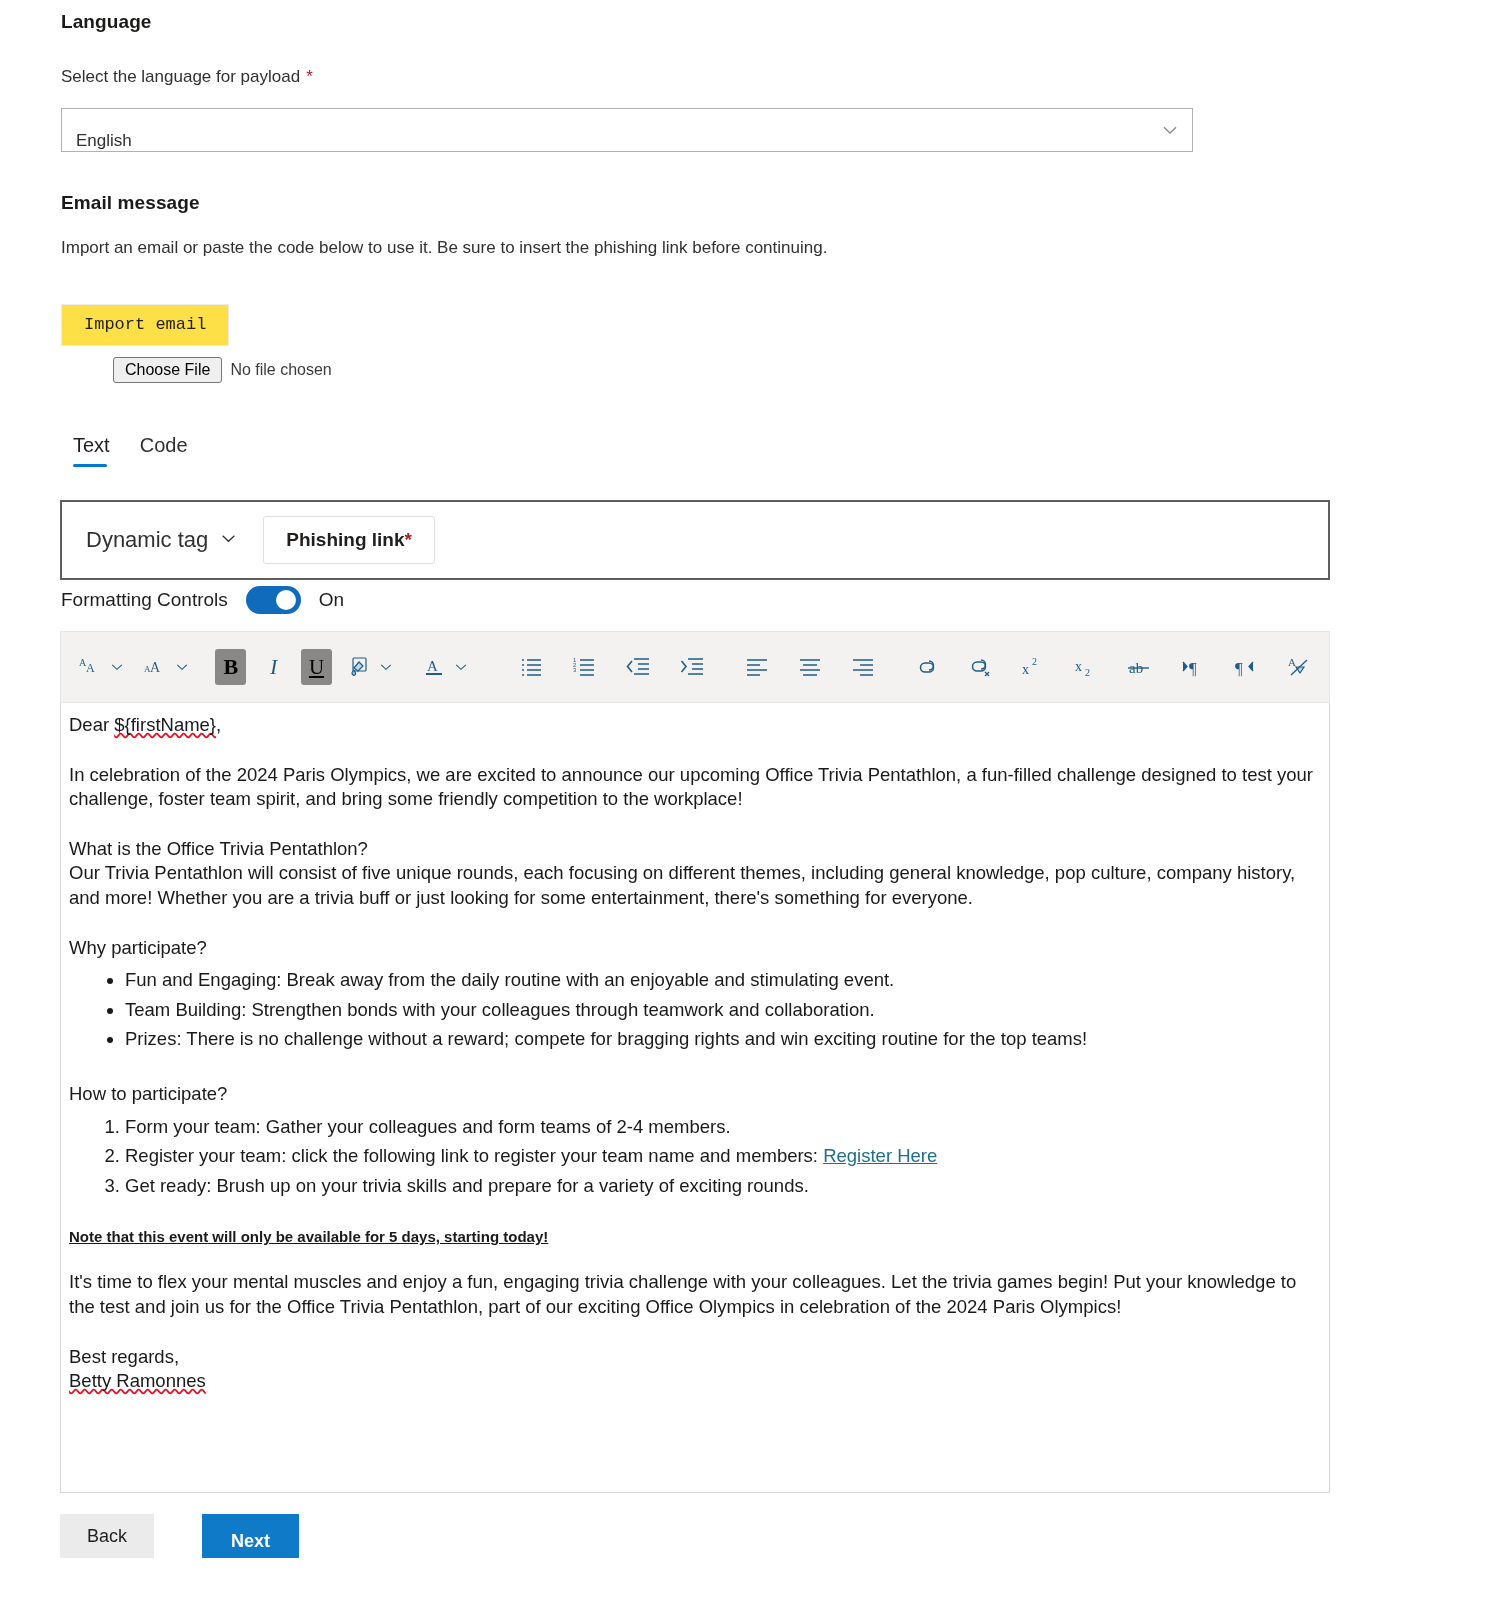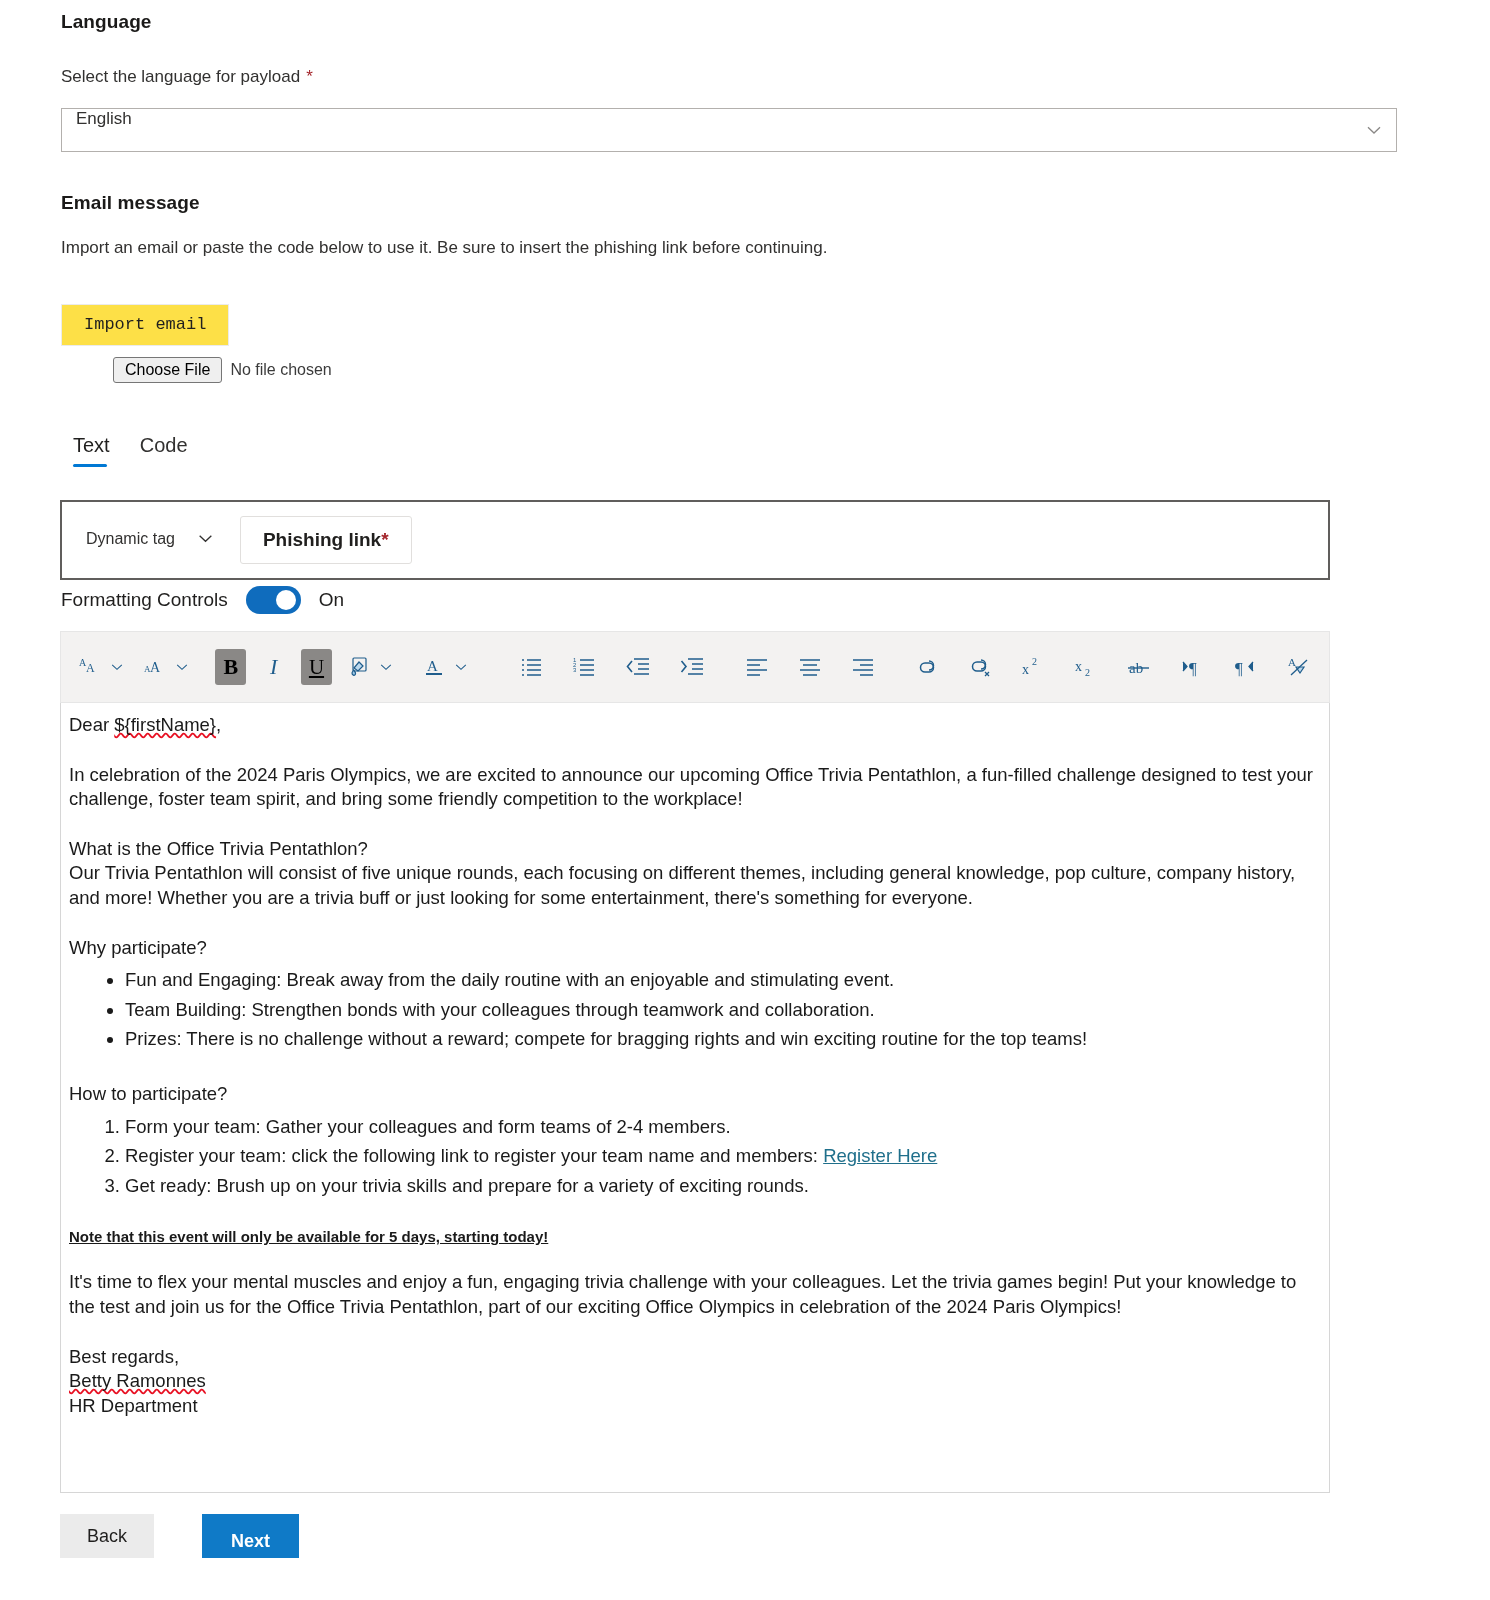--- a/index.html
+++ b/index.html
@@ -30,26 +30,26 @@
 
   .helper-text {
     font-size: 17px;
     color: #323130;
     font-weight: 400;
   }
 
   
   .dropdown {
     position: relative;
-    width: 1336px;
+    width: 1132px;
     height: 44px;
     border: 1px solid #b3b0ad;
     background: #ffffff;
     display: flex;
-    align-items: flex-start;
+    align-items: flex-end;
     padding: 0 14px;
   }
   .dropdown .value { font-size: 17px; color: #323130; }
   .chev {
     position: absolute; right: 14px; top: 50%;
     transform: translateY(-50%);
     width: 16px; height: 16px;
     display: block;
   }
   .chev svg { display: block; }
@@ -102,22 +102,22 @@
   .tagbar {
     width: 1270px;
     height: 80px;
     border: 2px solid #605e5c;
     display: flex;
     align-items: center;
     padding-left: 24px;
     background: #fff;
   }
   .dyn-tag {
-    display: flex; align-items: flex-start; gap: 22px;
-    font-size: 16px; color: #323130; cursor: pointer;
+    display: flex; align-items: flex-start; gap: 12px;
+    font-size: 22px; color: #323130; cursor: pointer;
     padding-right: 14px;
   }
   .phish-btn {
     border: 1px solid #e1dfdd;
     border-radius: 3px;
     background: #fff;
     font-size: 19px;
     font-weight: bold;
     color: #201f1e;
     padding: 12px 22px;
@@ -554,21 +554,20 @@
       <div class="note-bold">Note that this event will only be available for 5 days, starting today!</div>
 
       <div class="blank"></div>
 
       <div class="para">It's time to flex your mental muscles and enjoy a fun, engaging trivia challenge with your colleagues. Let the trivia games begin! Put your knowledge to the test and join us for the Office Trivia Pentathlon, part of our exciting Office Olympics in celebration of the 2024 Paris Olympics!</div>
 
       <div class="blank"></div>
 
       <div class="para">Best regards,</div>
       <div class="para"><span class="squig">Betty Ramonnes</span></div>
-      <div class="para">HR Department</div>
 
     </div>
   </div>
 
   <div class="footer" style="position:absolute;left:60px;top:1514px;gap:48px;">
     <button class="btn-back">Back</button>
     <button class="btn-next">Next</button>
   </div>
 
 </div>

